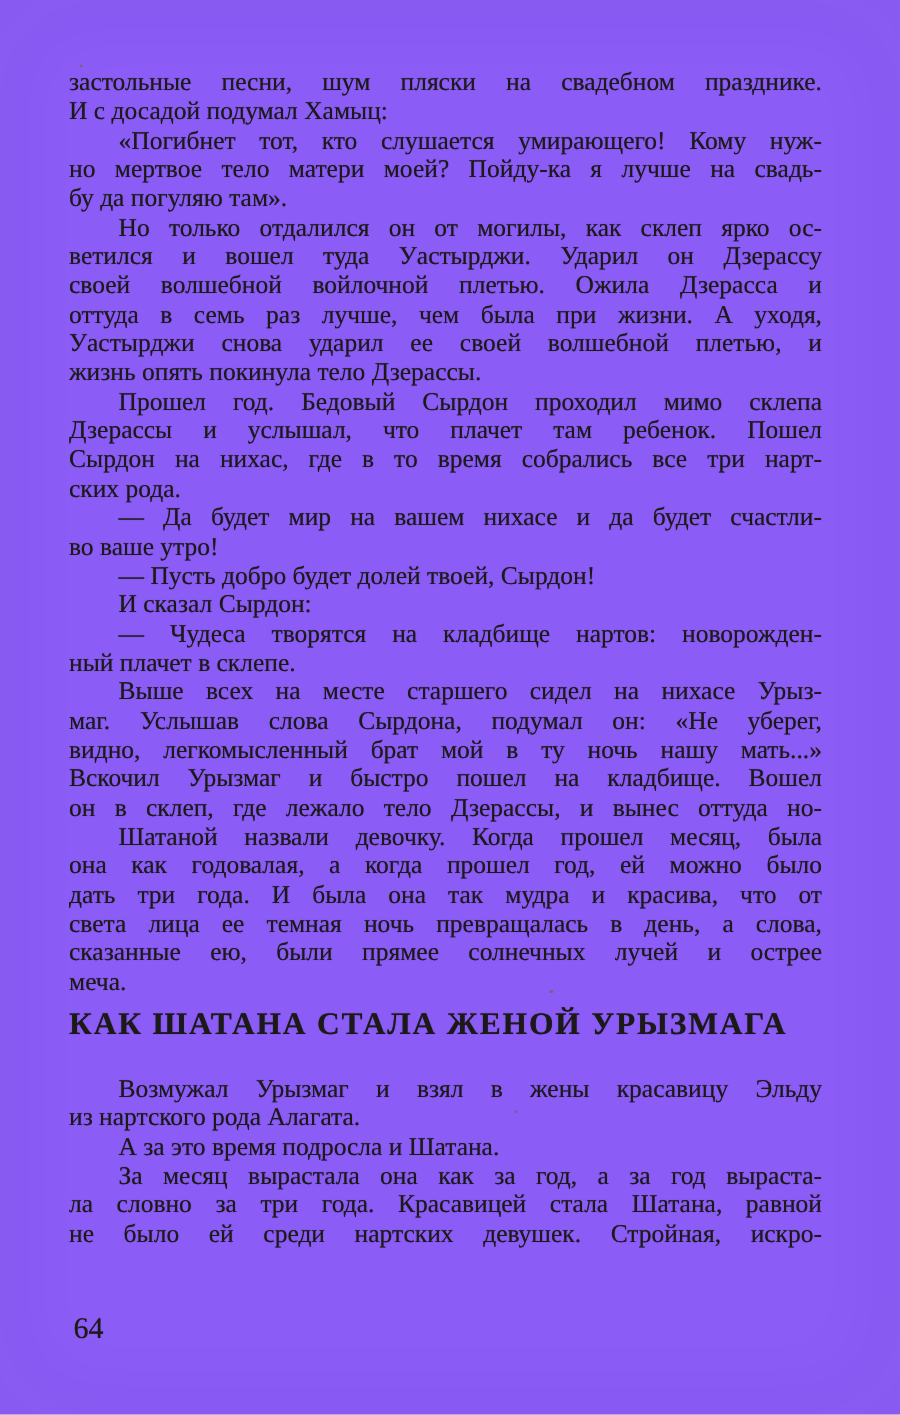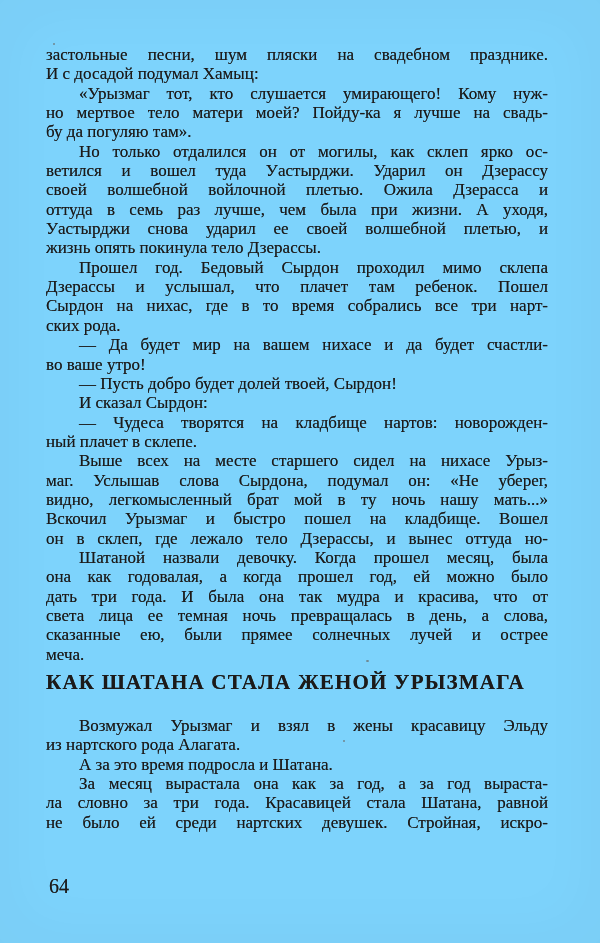--- a/index.html
+++ b/index.html
@@ -5,21 +5,21 @@
   html, body {
     margin: 0;
     padding: 0;
     background: #e9e7e2;
   }
   .page {
     position: relative;
     width: 600px;
     height: 943px;
     margin: 0;
-    background: #7dd3fc;
+    background: #8b5cf6;
     box-shadow: inset 0 0 70px rgba(60,50,40,0.04);
     font-family: "Liberation Serif", "DejaVu Serif", serif;
     color: #1c1a19;
     overflow: hidden;
   }
   .text-block {
     position: absolute;
     left: 46px;
     top: 45px;
     width: 502px;
@@ -76,21 +76,21 @@
 
   <div class="speck s1"></div>
   <div class="speck s2"></div>
   <div class="speck s3"></div>
 
   <div class="text-block">
 
     <div class="body-text">
         <div class="line just">застольные песни, шум пляски на свадебном празднике.</div>
         <div class="line flush">И с досадой подумал Хамыц:</div>
-        <div class="line indent just">«Урызмаг тот, кто слушается умирающего! Кому нуж-</div>
+        <div class="line indent just">«Погибнет тот, кто слушается умирающего! Кому нуж-</div>
         <div class="line just">но мертвое тело матери моей? Пойду-ка я лучше на свадь-</div>
         <div class="line flush">бу да погуляю там».</div>
         <div class="line indent just">Но только отдалился он от могилы, как склеп ярко ос-</div>
         <div class="line just">ветился и вошел туда Уастырджи. Ударил он Дзерассу</div>
         <div class="line just">своей волшебной войлочной плетью. Ожила Дзерасса и</div>
         <div class="line just">оттуда в семь раз лучше, чем была при жизни. А уходя,</div>
         <div class="line just">Уастырджи снова ударил ее своей волшебной плетью, и</div>
         <div class="line flush">жизнь опять покинула тело Дзерассы.</div>
         <div class="line indent just">Прошел год. Бедовый Сырдон проходил мимо склепа</div>
         <div class="line just">Дзерассы и услышал, что плачет там ребенок. Пошел</div>

